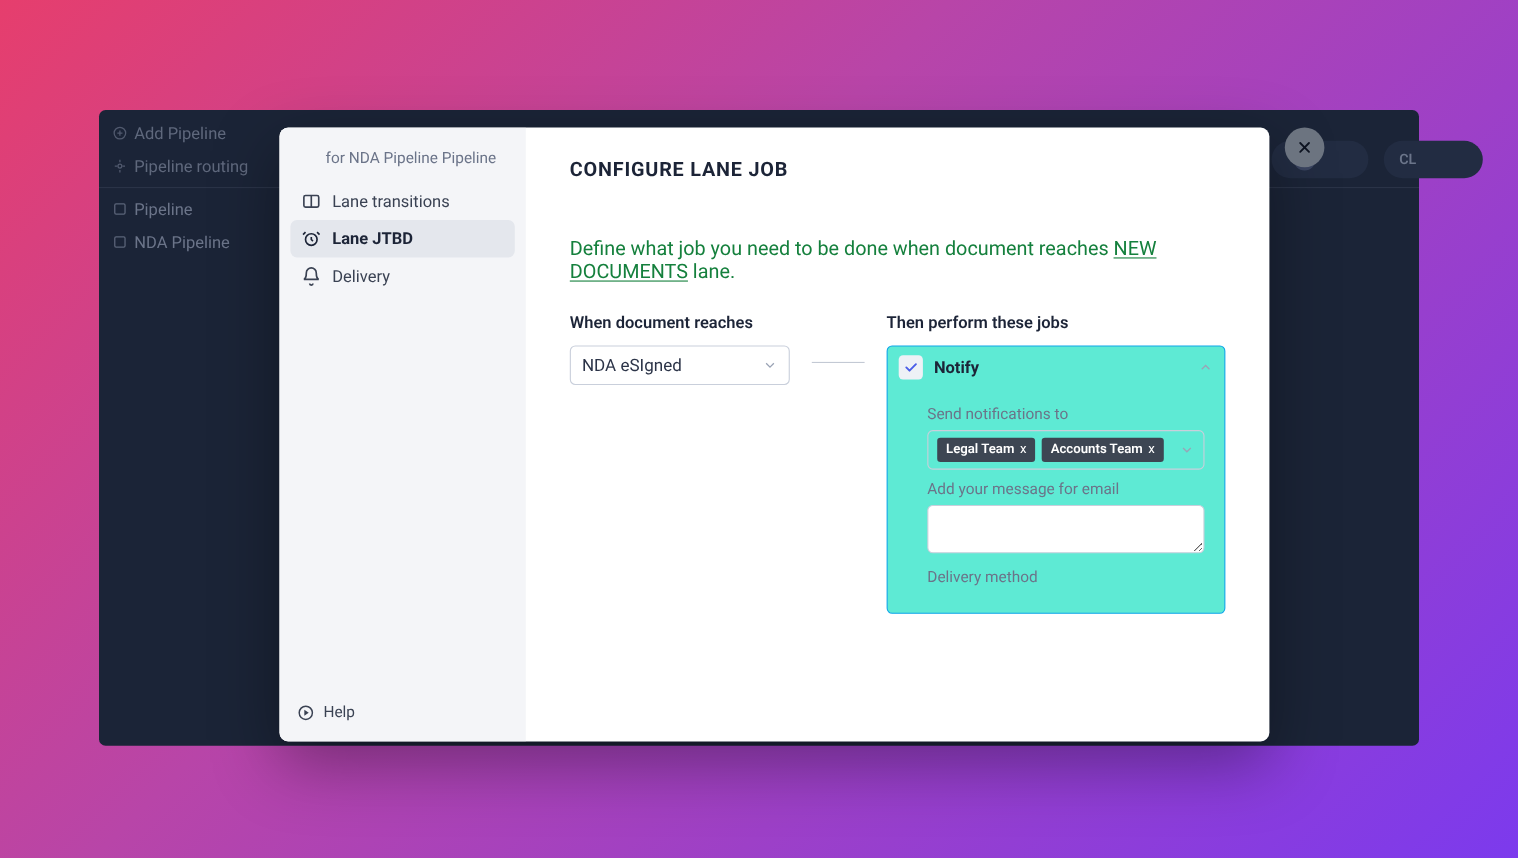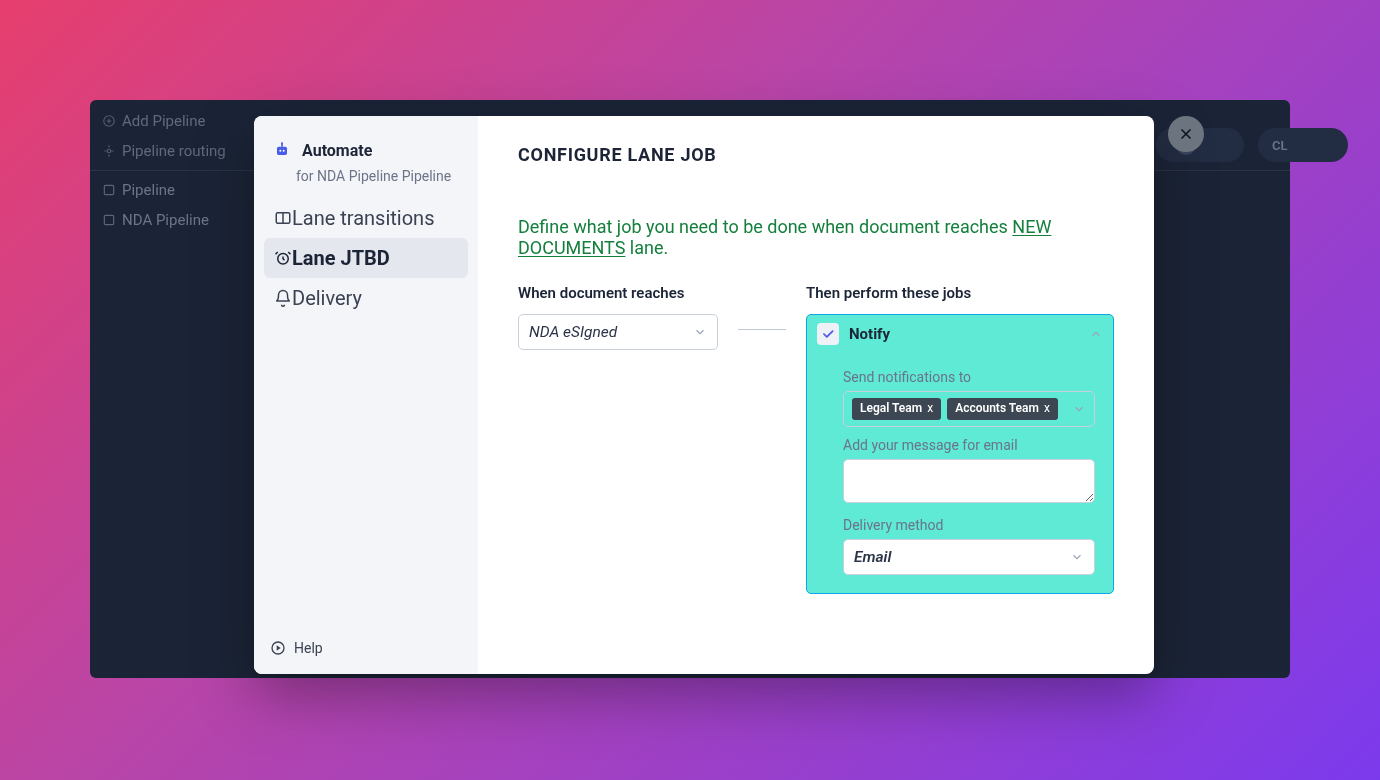--- a/index.html
+++ b/index.html
@@ -82,23 +82,23 @@
   width: 224px;
   background: #f4f5f8;
   display: flex;
   flex-direction: column;
   padding: 18px 10px 14px 10px;
 }
 .side-title-row { display: flex; align-items: center; gap: 10px; padding: 6px 8px; }
 .side-title { font-weight: 700; color: #1c2437; font-size: 16px; }
 .side-sub { color: #6b7489; font-size: 14px; padding-left: 32px; margin-top: 2px; margin-bottom: 14px; }
 .side-item {
-  display: flex; align-items: center; 
+  display: flex; align-items: center; gap: 10px;
   padding: 8px 10px;
-  color: #3a4253; font-size: 20px;
+  color: #3a4253; font-size: 15px;
   border-radius: 6px;
   cursor: pointer;
 }
 .side-item.active {
   background: #e4e7ed;
   font-weight: 700;
   color: #1c2437;
 }
 .side-item svg { flex-shrink: 0; }
 .side-spacer { flex: 1; }
@@ -123,21 +123,20 @@
 
 .select {
   border: 1px solid #c9cfdb;
   border-radius: 5px;
   height: 36px;
   padding: 0 10px;
   display: flex; align-items: center; justify-content: space-between;
   color: #2c3448; font-size: 15.5px;
   cursor: pointer;
   background: #fff;
-  font-style: italic;
 }
 
 .connector {
   width: 48px; height: 36px; margin-top: 27px;
   display: flex; align-items: center;
 }
 .connector .line { height: 1px; width: 100%; background: #c3c9d4; }
 
 .job-card {
   border: 1px solid #0ea5e9;
@@ -226,30 +225,20 @@
 </div>
 
 <button class="close-btn">
   <svg width="16" height="16" viewBox="0 0 24 24" fill="none" stroke-width="2.5" stroke-linecap="round">
       <path d="M6 6l12 12M18 6L6 18"></path>
     </svg>
 </button>
 
 <div class="modal">
   <div class="modal-side">
-    <div class="side-title-row">
-      <svg width="20" height="20" viewBox="0 0 24 24" fill="#4a5de8">
-          <rect x="6" y="8" width="12" height="10" rx="2"></rect>
-          <circle cx="10" cy="13" r="1.2" fill="#fff"></circle>
-          <circle cx="14" cy="13" r="1.2" fill="#fff"></circle>
-          <path d="M12 4v4" stroke="#4a5de8" stroke-width="2"></path>
-          <circle cx="12" cy="4" r="1.3"></circle>
-        </svg>
-      <span class="side-title">Automate</span>
-    </div>
     <div class="side-sub">for NDA Pipeline Pipeline</div>
 
     <div class="side-item">
       <svg width="18" height="18" viewBox="0 0 24 24" fill="none" stroke="#3a4253" stroke-width="2">
           <rect x="3" y="5" width="18" height="14" rx="2"></rect>
           <path d="M12 5v14"></path>
         </svg>
       <span>Lane transitions</span>
     </div>
     <div class="side-item active">
@@ -325,25 +314,19 @@
                 </span>
               <svg class="chev caret" viewBox="0 0 24 24" fill="none" stroke="#9aa3b5" stroke-width="2">
                   <path d="M6 9l6 6 6-6"></path>
                 </svg>
             </div>
 
             <div class="field-label">Add your message for email</div>
             <textarea class="textarea" style=""></textarea>
 
             <div class="field-label">Delivery method</div>
-            <div class="select delivery">
-              <span style="font-weight:600">Email</span>
-              <svg class="chev" viewBox="0 0 24 24" fill="none" stroke="#9aa3b5" stroke-width="2">
-                  <path d="M6 9l6 6 6-6"></path>
-                </svg>
-            </div>
           </div>
         </div>
       </div>
     </div>
 
   </div>
 </div>
 
 </body></html>

